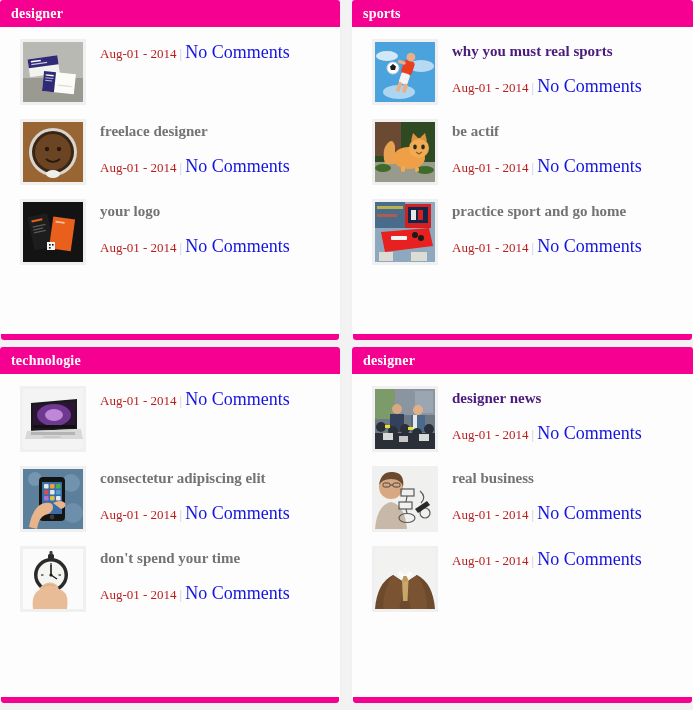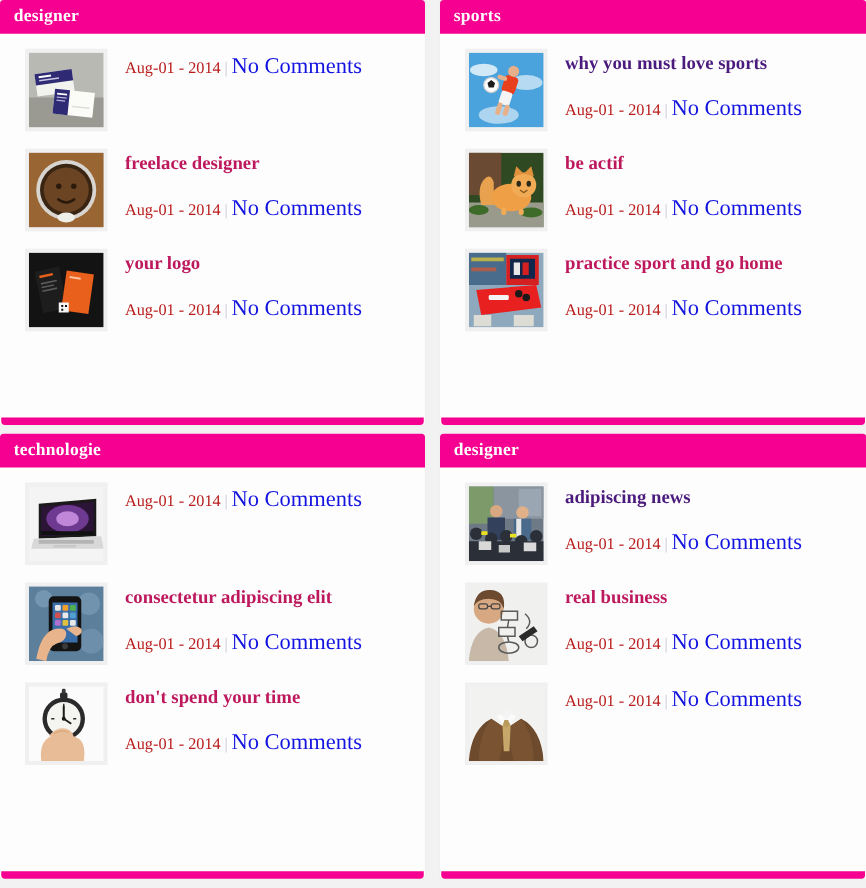--- a/index.html
+++ b/index.html
@@ -78,21 +78,21 @@
   .post-main{
     flex:1 1 auto;
     min-width:0;
     padding-top:4px;
   }
   .post-title{
     display:block;
     font-family:"Liberation Serif", serif;
     font-size:15px;
     font-weight:bold;
-    color:#be185d;
+    color:#737373;
     text-decoration:none;
     line-height:1.1;
     margin-bottom:17px;
     white-space:nowrap;
   }
   .post-title.visited{color:#4b1a7d;}
   .post-meta{
     font-family:"Liberation Serif", serif;
     font-size:13px;
     color:#4a4a4a;
@@ -218,21 +218,21 @@
         <rect x="27" y="41" width="4" height="10" rx="1.6" fill="#e8b088"></rect>
         <rect x="33" y="41" width="4" height="9" rx="1.6" fill="#e8b088"></rect>
         <rect x="20" y="20" width="8" height="3.4" rx="1.6" fill="#e8b088"></rect>
       </g>
       <circle cx="18" cy="26" r="6" fill="#ffffff" stroke="#cfcfcf"></circle>
       <polygon points="18,22 21,24.4 20,28 16,28 15,24.4" fill="#1c1c1c"></polygon>
     </svg>
               </span>
             </a>
             <div class="post-main">
-              <a class="post-title visited" href="#">why you must love sports</a>
+              <a class="post-title visited" href="#">why you must real sports</a>
               <div class="post-meta"><span class="meta-date">Aug-01 - 2014</span><span class="meta-sep">|</span><a class="meta-comments" href="#">No Comments</a></div>
             </div>
           </div>
           <div class="post">
             <a class="thumb-frame" href="#">
               <span class="thumb">
     <svg viewBox="0 0 60 60" preserveAspectRatio="none">
       <rect width="60" height="60" fill="#2f4a22"></rect>
       <rect x="0" y="0" width="26" height="34" fill="#6b4a33"></rect>
       <rect x="0" y="40" width="60" height="20" fill="#9a9a8c"></rect>
@@ -406,21 +406,21 @@
       </g>
       <rect x="8" y="44" width="10" height="7" fill="#d8d8d8"></rect>
       <rect x="24" y="47" width="9" height="6" fill="#c8c8c8"></rect>
       <rect x="44" y="45" width="10" height="7" fill="#dadada"></rect>
       <rect x="10" y="36" width="5" height="3" fill="#e8e020"></rect>
       <rect x="33" y="38" width="5" height="3" fill="#e8e020"></rect>
     </svg>
               </span>
             </a>
             <div class="post-main">
-              <a class="post-title visited" href="#">adipiscing news</a>
+              <a class="post-title visited" href="#">designer news</a>
               <div class="post-meta"><span class="meta-date">Aug-01 - 2014</span><span class="meta-sep">|</span><a class="meta-comments" href="#">No Comments</a></div>
             </div>
           </div>
           <div class="post">
             <a class="thumb-frame" href="#">
               <span class="thumb">
     <svg viewBox="0 0 60 60" preserveAspectRatio="none">
       <rect width="60" height="60" fill="#f0f0ee"></rect>
       <circle cx="16" cy="18" r="12" fill="#d8a882"></circle>
       <path d="M4 16 Q6 2 18 3 Q30 4 28 18 Q26 10 16 10 Q7 10 4 16 Z" fill="#6b4a30"></path>

